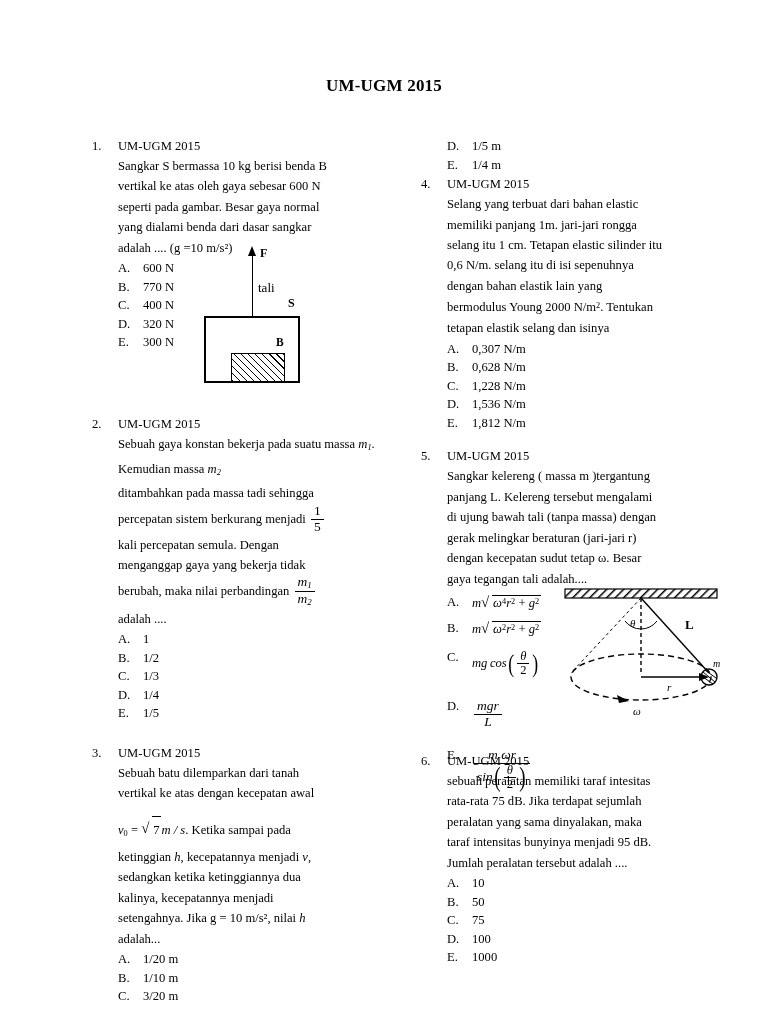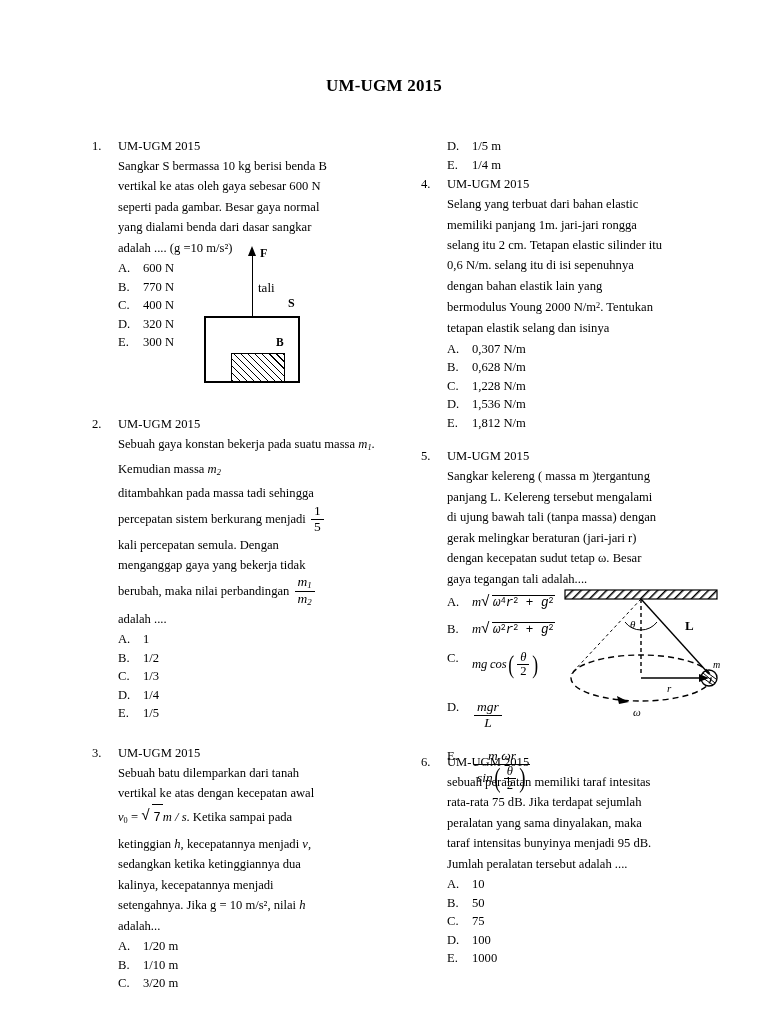--- a/index.html
+++ b/index.html
@@ -104,21 +104,20 @@
 
   .mi { font-style: italic; }
   sub.s { font-size: 0.66em; vertical-align: -0.28em; }
   sup.s { font-size: 0.66em; vertical-align: 0.42em; }
 
   
   .rad {
     display: inline-block;
     position: relative;
     padding-left: 11px;
-    font-family: Liberation Mono, monospace;
   }
   .rad::before {
     content: "\221A";
     position: absolute;
     left: 0;
     top: -1px;
     font-size: 1.18em;
   }
   .rad > .radicand {
     display: inline-block;
@@ -303,21 +302,21 @@
       </div>
 
       <div class="gap-md"></div>
 
       <div class="qitem">
         <div class="qnum">3.</div>
         <div class="qbody">
           <div class="qhead">UM-UGM 2015</div>
           <div class="qtext">Sebuah batu dilemparkan dari tanah</div>
           <div class="qtext">vertikal ke atas dengan kecepatan awal</div>
-          <div class="qtext" style="line-height:26px;">
+          <div class="qtext" style="line-height:26px;margin-top:12px;">
             <span class="mi">v</span><sub class="s">0</sub>
             <span>=</span>
             <span class="rad"><span class="radicand">7</span></span><span class="mi">m / s</span><span>. Ketika sampai pada</span>
           </div>
           <div class="qtext">
             <span>ketinggian </span><span class="mi">h</span><span>, kecepatannya menjadi </span><span class="mi">v</span><span>,</span>
           </div>
           <div class="qtext">sedangkan ketika ketinggiannya dua</div>
           <div class="qtext">kalinya, kecepatannya menjadi</div>
           <div class="qtext">
@@ -361,21 +360,21 @@
           </div>
         </div>
       </div>
 
       <div class="qitem">
         <div class="qnum">4.</div>
         <div class="qbody">
           <div class="qhead">UM-UGM 2015</div>
           <div class="qtext">Selang yang  terbuat dari bahan elastic</div>
           <div class="qtext">memiliki panjang 1m. jari-jari rongga</div>
-          <div class="qtext">selang itu 2 cm. Tetapan elastic silinder itu</div>
+          <div class="qtext">selang itu 1 cm. Tetapan elastic silinder itu</div>
           <div class="qtext">0,6 N/m. selang itu di isi sepenuhnya</div>
           <div class="qtext">dengan bahan elastik lain yang</div>
           <div class="qtext">
             <span>bermodulus Young 2000 N/m</span><sup class="s">2</sup><span>. Tentukan</span>
           </div>
           <div class="qtext">tetapan elastik selang dan isinya</div>
 
           <div class="opts">
             <div class="opt">
               <span class="opt-letter">A.</span>

